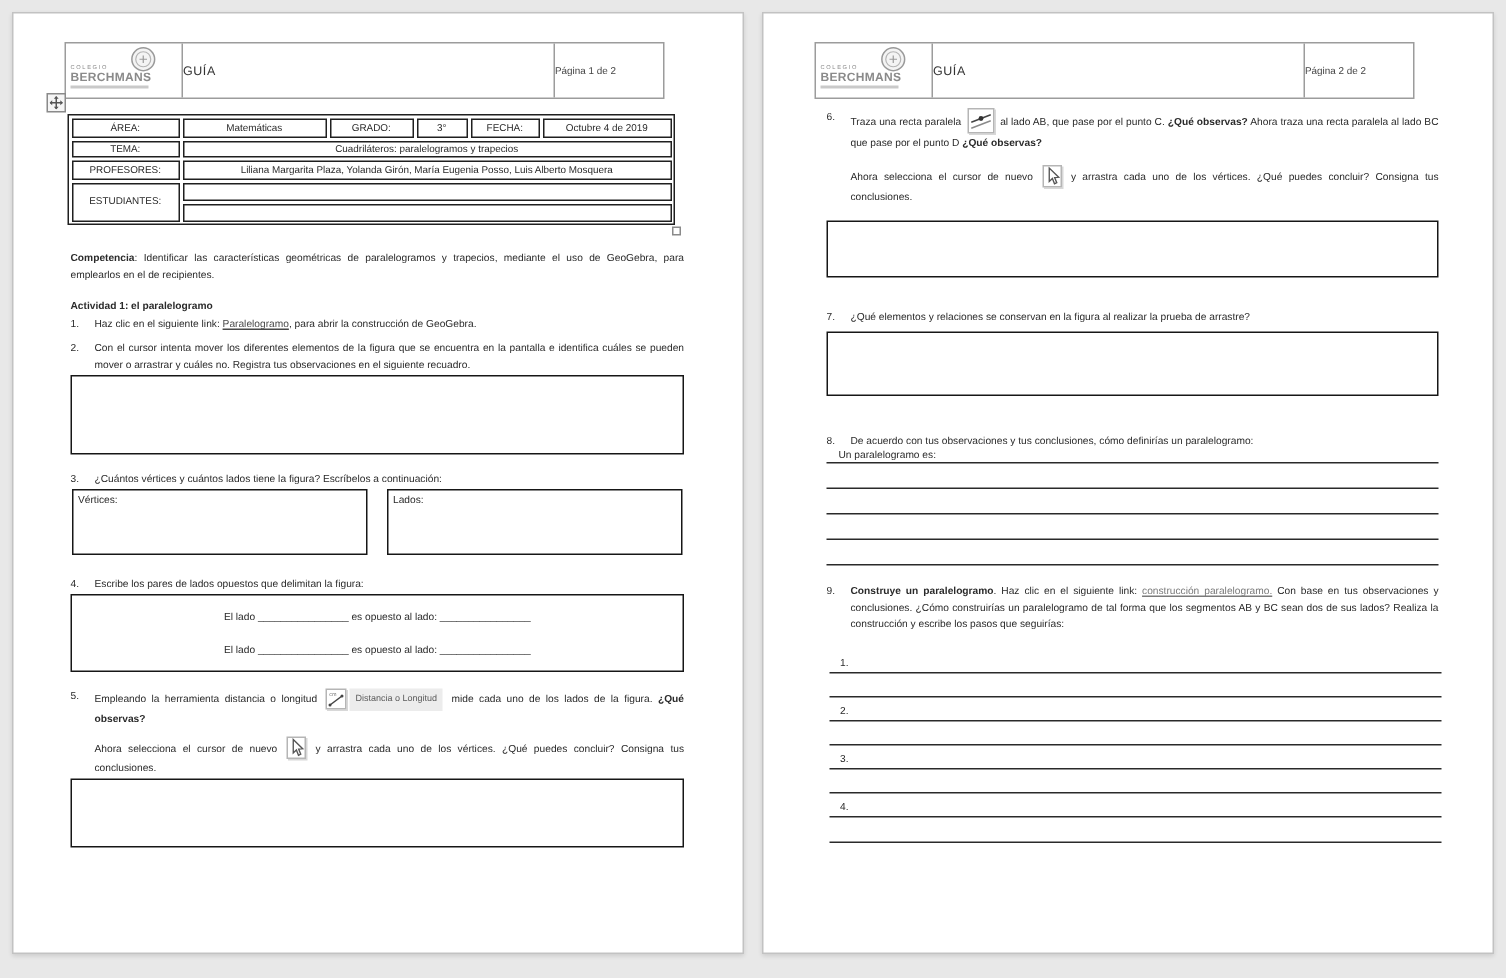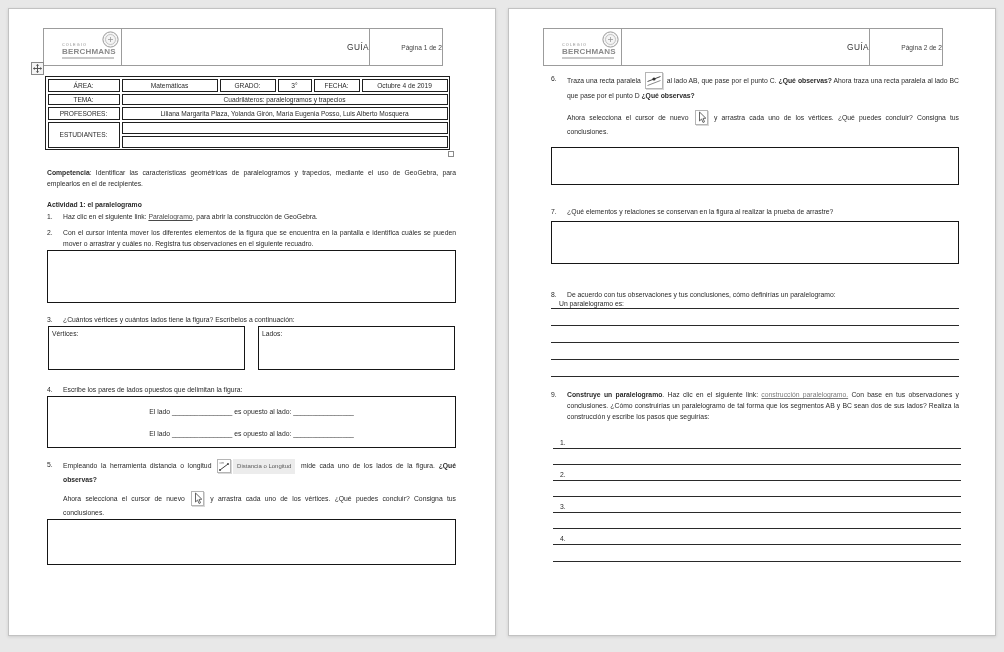--- a/index.html
+++ b/index.html
@@ -17,21 +17,21 @@
     font-size:6.8px;line-height:11px;
   }
   #page1{left:8px;}
   #page2{left:508px;}
 
   
   .hdr{
     position:absolute;top:19px;left:34px;width:400px;height:38px;
     display:flex;border:1px solid #9c9c9c;box-sizing:border-box;background:#fff;
   }
-  .hdr-cell{box-sizing:border-box;display:flex;align-items:center;justify-content:flex-end;}
+  .hdr-cell{box-sizing:border-box;display:flex;align-items:center;justify-content:flex-start;}
   .hdr-logo{width:78px;border-right:1px solid #9c9c9c;position:relative;}
   .hdr-title{flex:1;border-right:1px solid #9c9c9c;font-size:8.3px;letter-spacing:.4px;color:#333;}
   .hdr-page{width:72px;font-size:6.6px;color:#444;}
   .logo{position:relative;width:62px;height:30px;}
   .logo-seal{position:absolute;top:-1px;right:2px;}
   .logo-l1{position:absolute;top:11px;left:3px;font-size:3.8px;letter-spacing:1.1px;color:#8a8a8a;line-height:4px;}
   .logo-l2{position:absolute;top:15px;left:3px;font-size:8px;font-weight:bold;letter-spacing:.2px;color:#8a8a8a;line-height:9px;}
   .logo-rule{position:absolute;top:25px;left:3px;width:52px;height:1.5px;background:#c9c9c9;}
 
   

